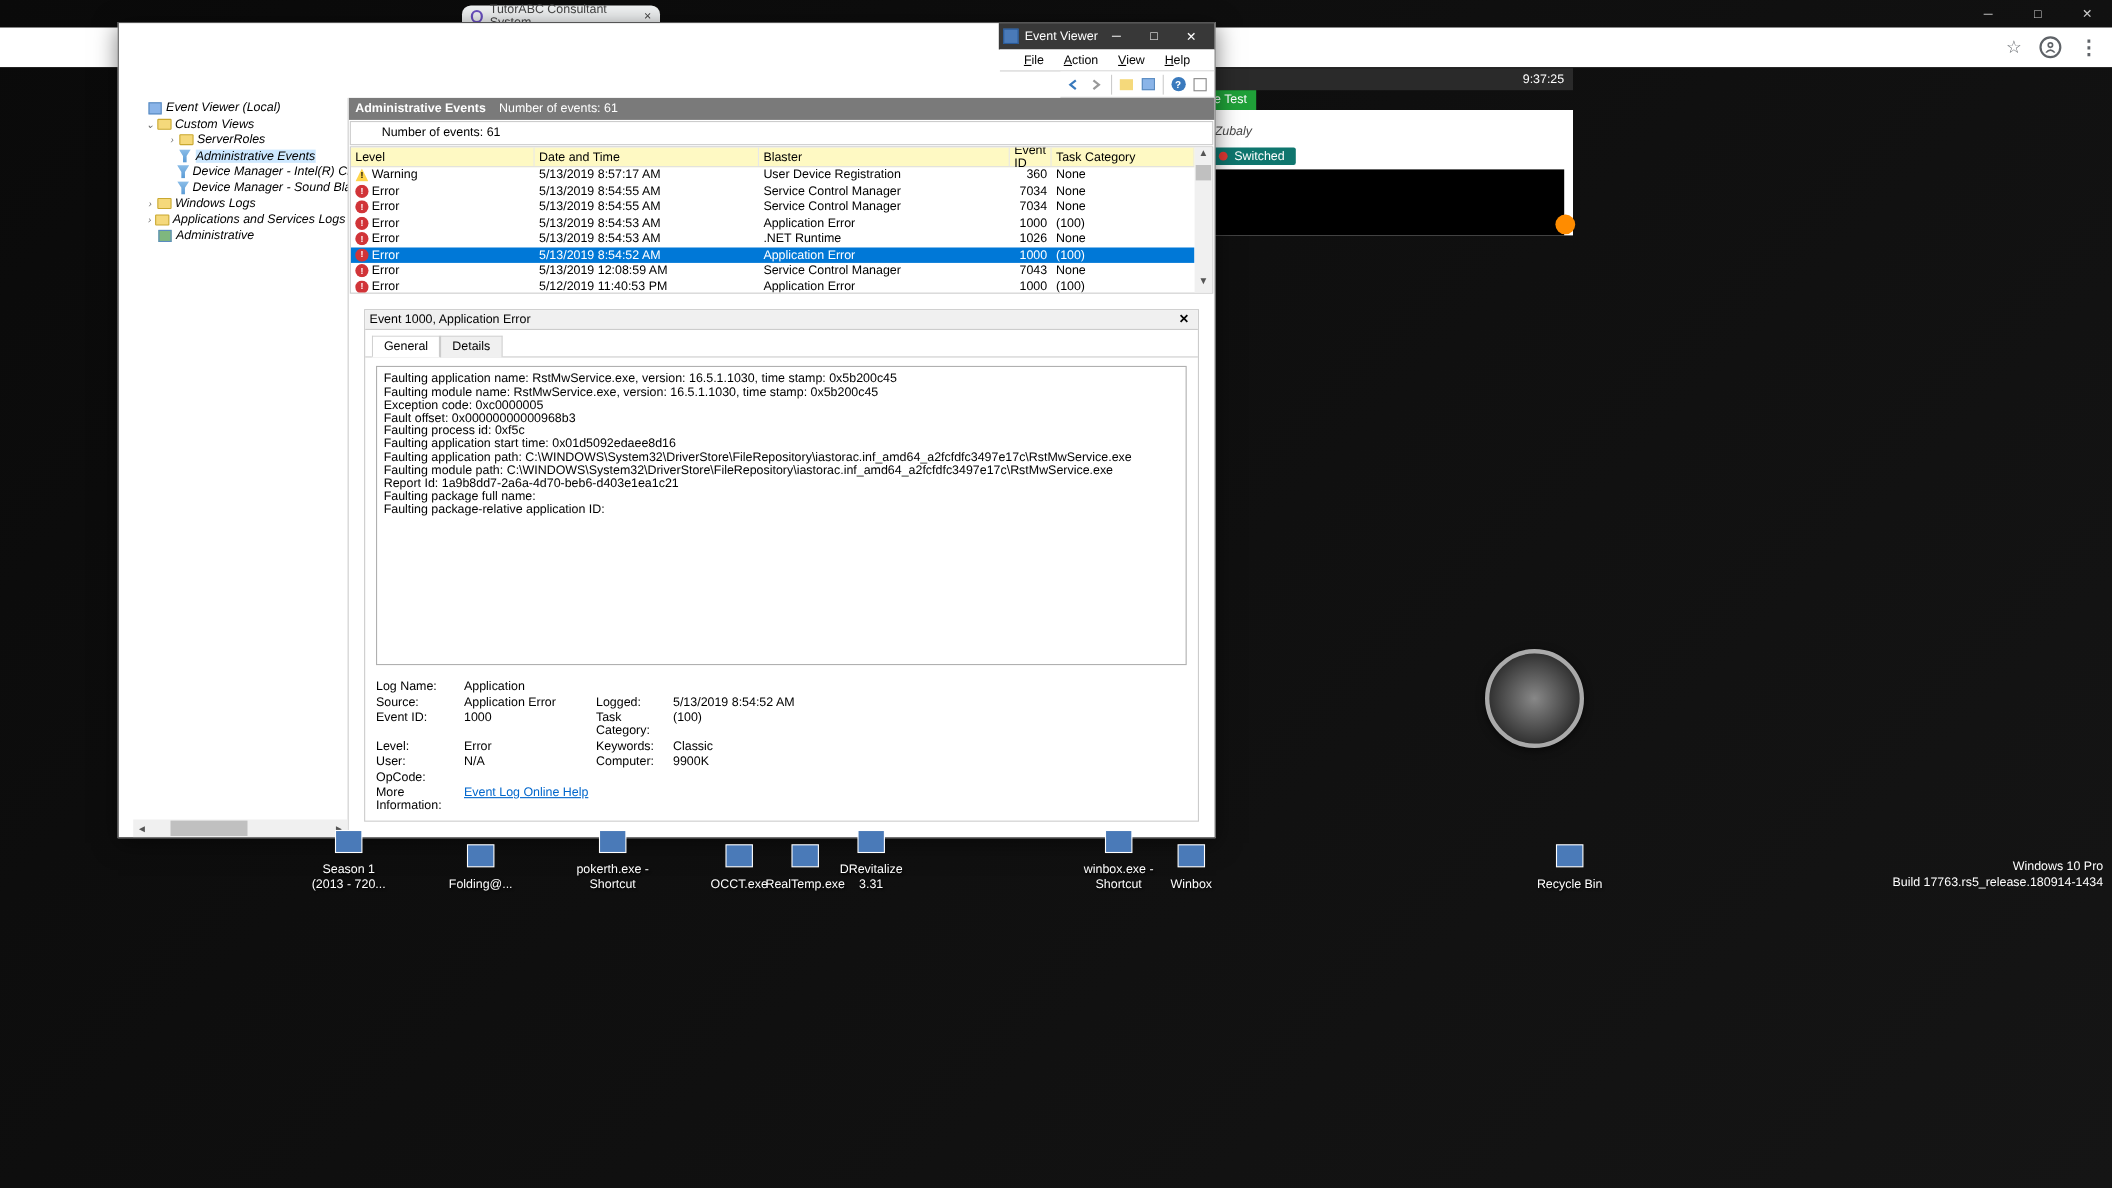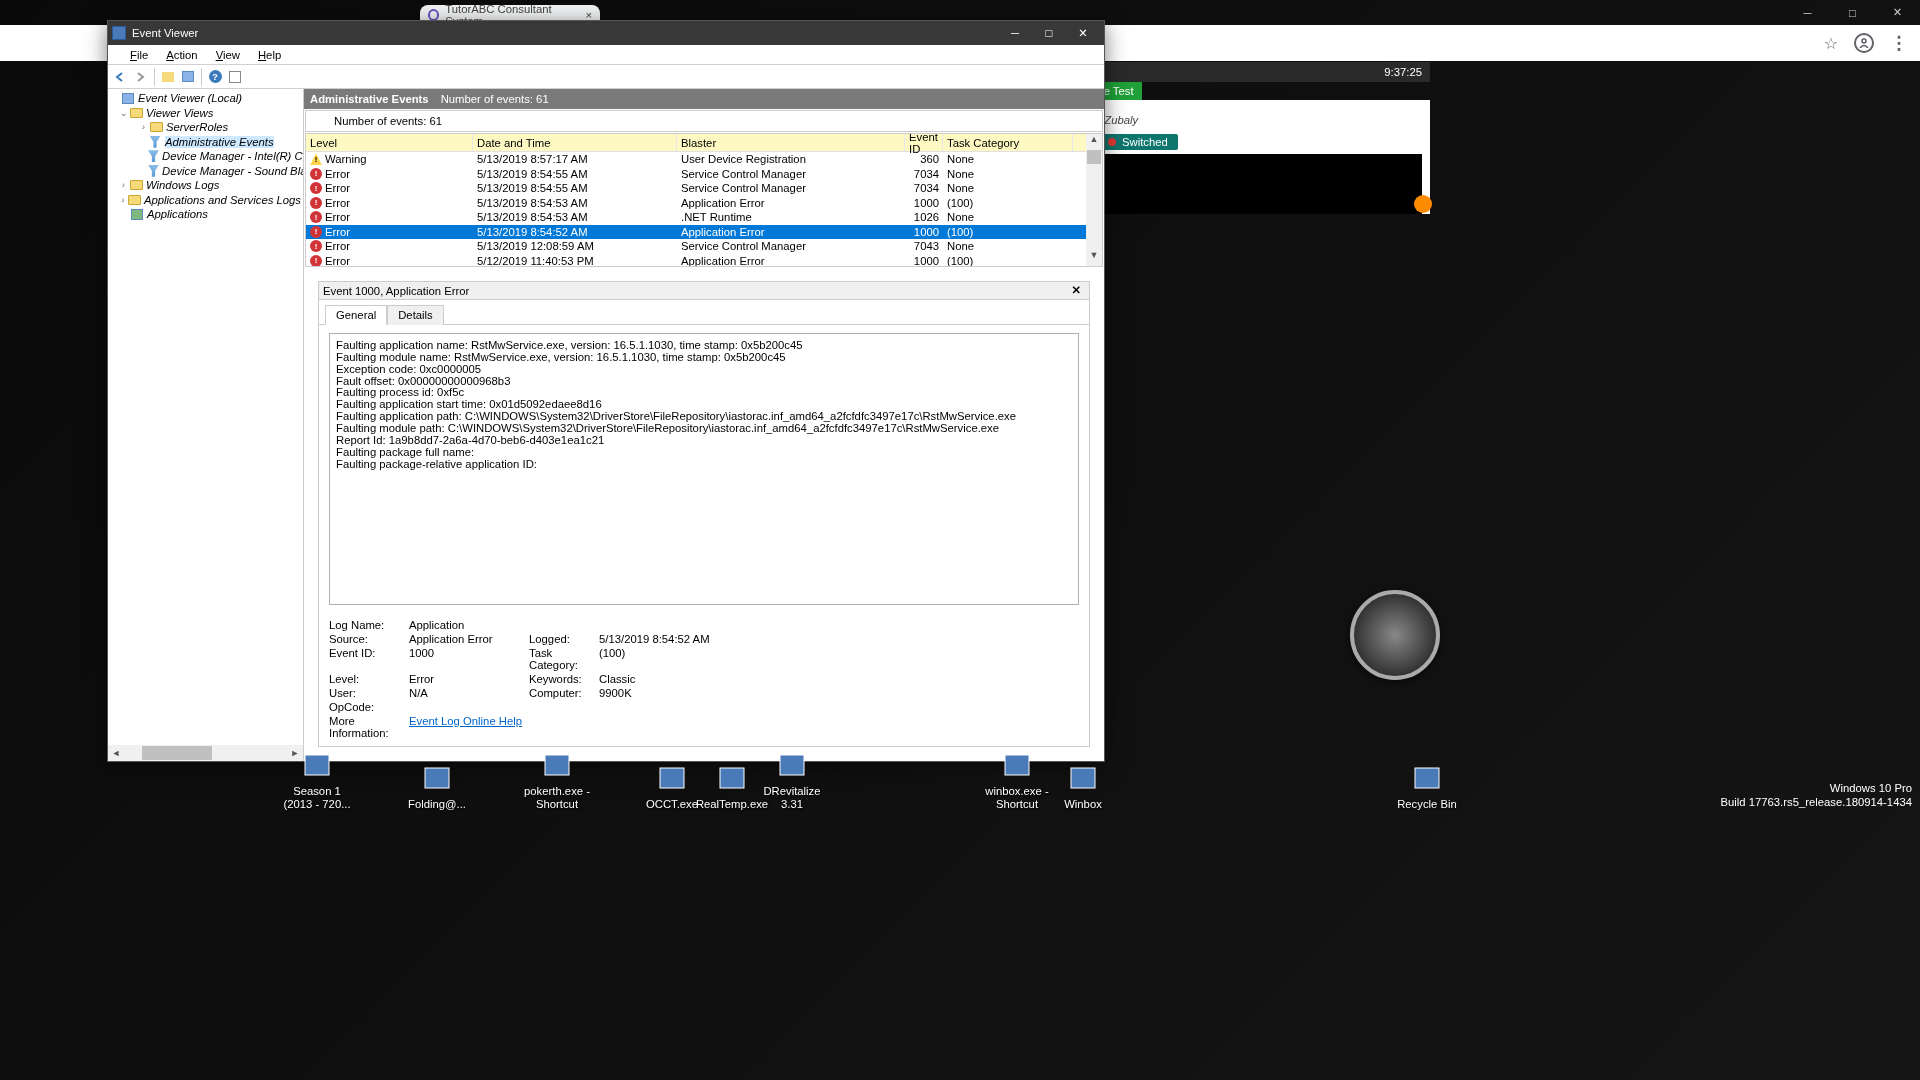--- a/index.html
+++ b/index.html
@@ -20,21 +20,21 @@
 .rp-dark { background:#2a2a2a; color:#ccc; padding:4px 8px; display:flex; align-items:center; justify-content:space-between;}
 .rp-time { text-align:right; color:#fff;}
 .rp-green { background:#1fa038; color:#fff; padding:3px 8px; display:inline-block;}
 .rp-name { color:#444; padding:14px 8px 8px; font-style:italic;}
 .rp-switch { background:#0f766e; color:#fff; padding:2px 10px; display:inline-flex; align-items:center; gap:6px; margin-left:8px; border-radius:2px;}
 .rp-switch .dot{ width:8px;height:8px;background:#e53935;border-radius:50%;}
 .rp-blackbox { background:#000; height:60px; margin:4px 8px;}
 .orange-dot { position:absolute; right:488px; top:195px; width:18px;height:18px; background:#ff8c00; border-radius:50%;}
 
 
-.evwin { position:absolute; top:20px; left:107px; width:998px; height:742px; background:#fff; border:1px solid #555; display:flex; flex-direction:column; box-shadow:0 4px 20px rgba(0,0,0,0.5);}
+.evwin { position:absolute; top:20px; left:107px; width:998px; height:742px; background:#fff; border:1px solid #555; display:flex; flex-direction:column; box-shadow:0 4px 20px rgba(0,0,0,0.5);align-items:flex-end;}
 .titlebar { height:24px; background:#383838; color:#fff; display:flex; align-items:center; padding:0 4px;}
 .titlebar .ticon { width:14px; height:14px; background:#4a7ab8; margin-right:6px; border:1px solid #2a5a98;}
 .titlebar .wbtns { margin-left:auto; display:flex;}
 .titlebar .wbtn { width:34px; height:24px; display:flex; align-items:center; justify-content:center; color:#fff;}
 .menubar { height:20px; background:#fff; display:flex; align-items:center; padding:0 14px; gap:2px; border-bottom:1px solid #d0d0d0;}
 .menubar span { padding:2px 8px;}
 .menubar u{ text-decoration:underline;}
 .toolbar { height:24px; background:#fff; display:flex; align-items:center; padding:0 4px; gap:2px; border-bottom:1px solid #d0d0d0;}
 .tbtn { width:18px; height:18px; display:flex; align-items:center; justify-content:center; border:1px solid transparent;}
 .sep { width:1px; height:18px; background:#ccc; margin:0 2px;}
@@ -201,21 +201,21 @@
               <span class="ticon2">
                 <span class="log-i"></span>
               </span>
               <span class="lbl">Event Viewer (Local)</span>
             </div>
           <div class="tnode" style="padding-left:10px;">
               <span class="exp">⌄</span>
               <span class="ticon2">
                 <span class="fold-y"></span>
               </span>
-              <span class="lbl">Viewer Views</span>
+              <span class="lbl">Custom Views</span>
             </div>
           <div class="tnode" style="padding-left:30px;">
               <span class="exp">›</span>
               <span class="ticon2">
                 <span class="fold-y"></span>
               </span>
               <span class="lbl">ServerRoles</span>
             </div>
           <div class="tnode sel" style="padding-left:40px;">
               <span class="ticon2">
@@ -246,21 +246,21 @@
               <span class="exp">›</span>
               <span class="ticon2">
                 <span class="fold-y"></span>
               </span>
               <span class="lbl">Applications and Services Logs</span>
             </div>
           <div class="tnode" style="padding-left:22px;">
               <span class="ticon2">
                 <span class="log-i" style="background:#7fb77e;"></span>
               </span>
-              <span class="lbl">Applications</span>
+              <span class="lbl">Administrative</span>
             </div>
         </div>
         <div class="tree-scroll">
             <span class="arr">◄</span>
             <span class="thumb"></span>
             <span class="arr" style="margin-left:auto;">►</span>
           </div>
       </div>
 
       <div class="main">

